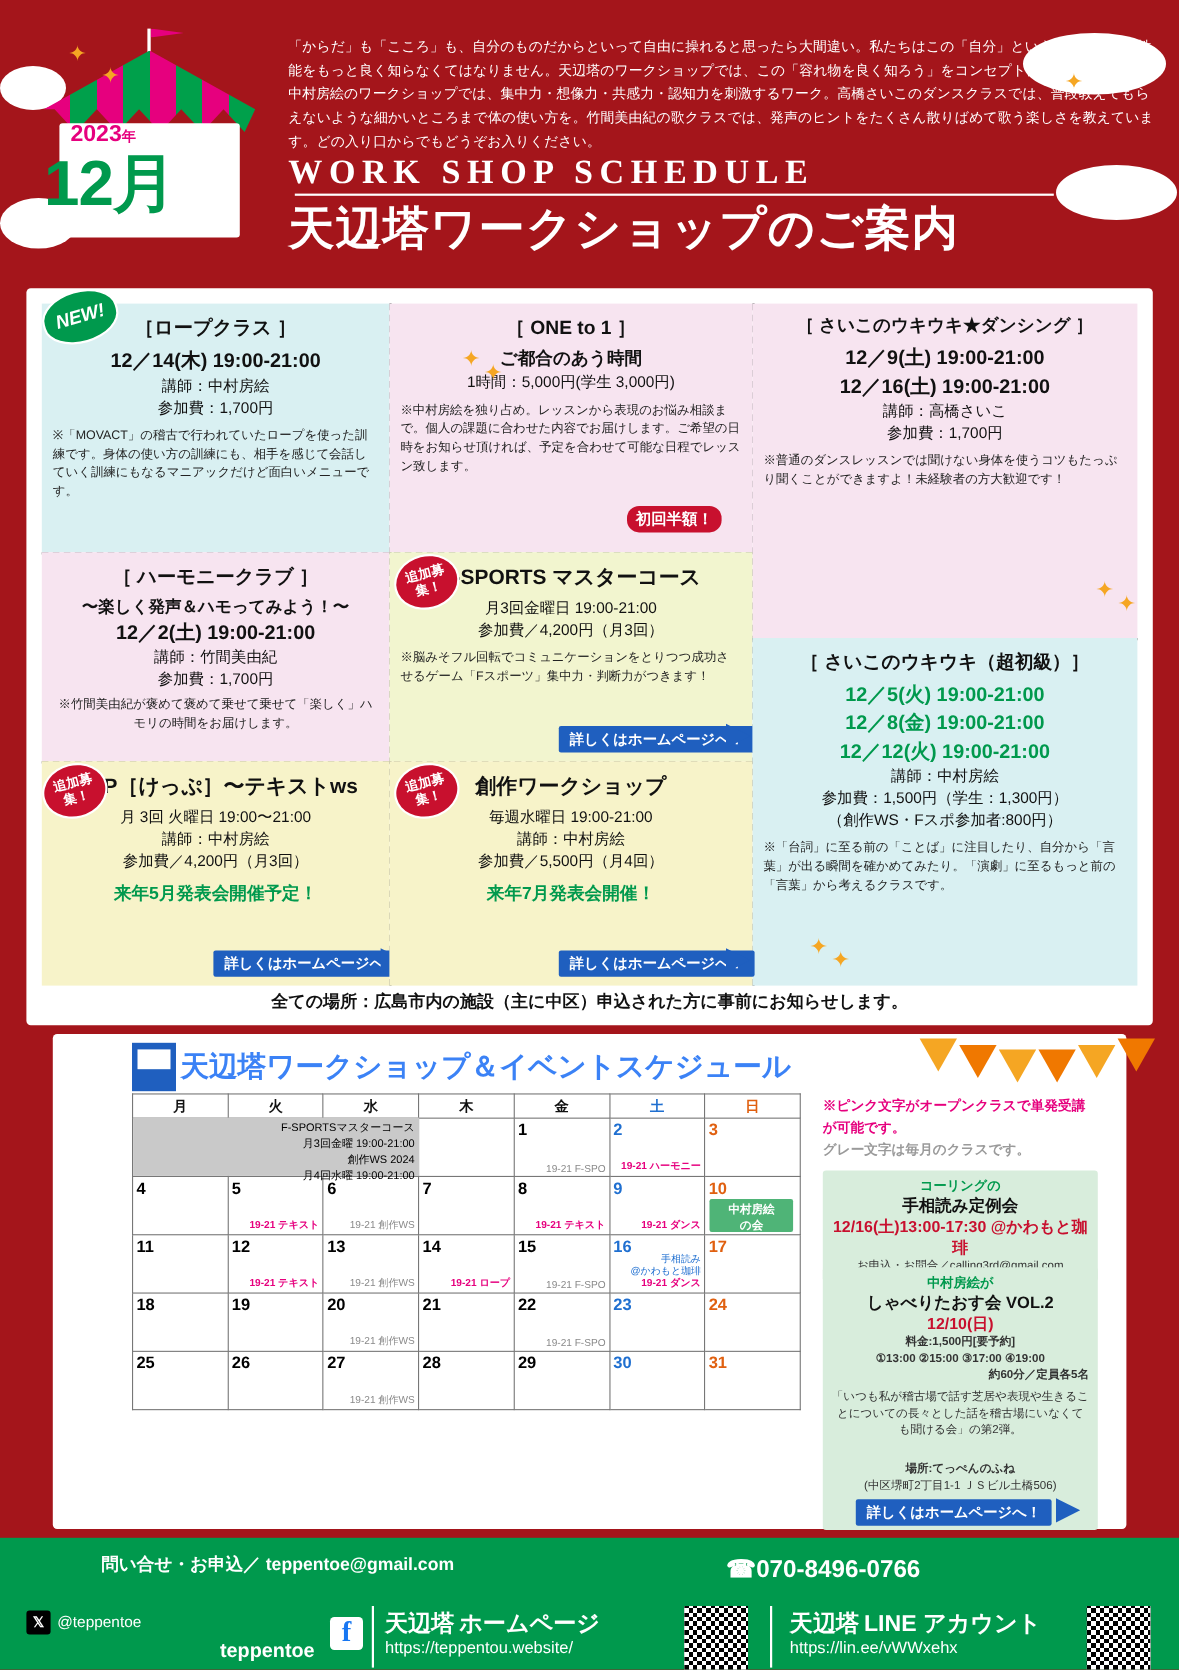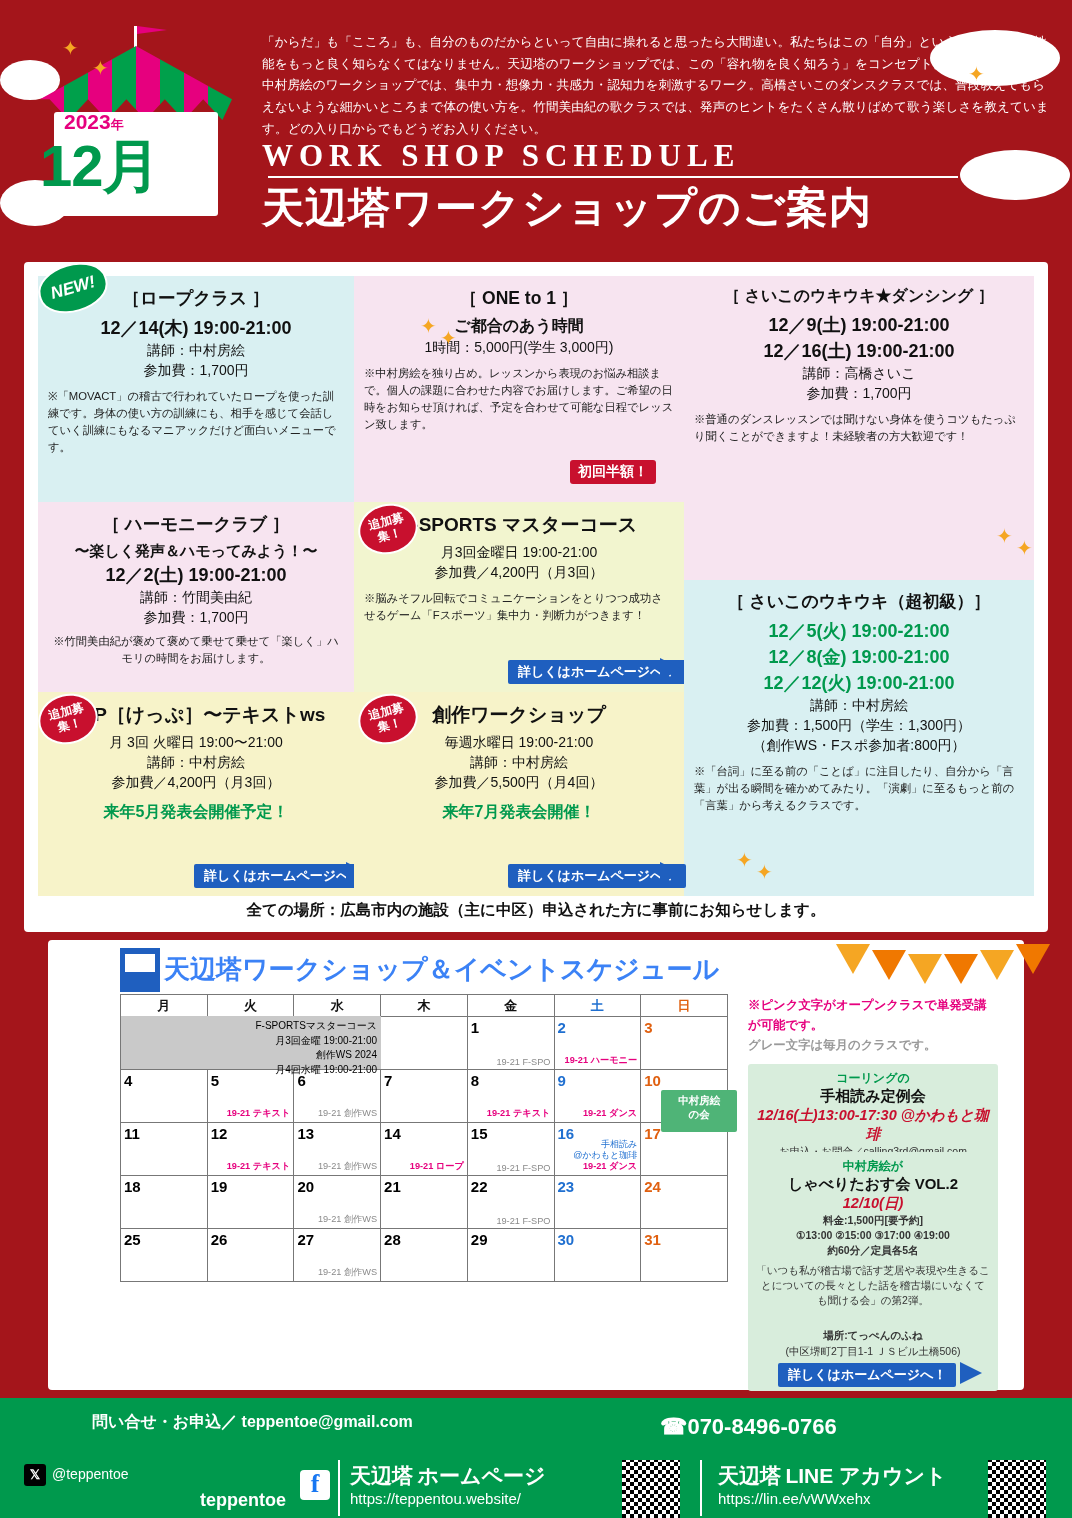--- a/index.html
+++ b/index.html
@@ -115,21 +115,21 @@
   .gray-box { position:absolute; background:#c9c9c9; font-size:10px; text-align:right; padding:3px 4px; line-height:1.45;}
   .green-box { position:absolute; background:#4fb477; color:#fff; font-size:10.5px; font-weight:bold; text-align:center; border-radius:2px; line-height:1.3; padding:4px 2px;}
   .tehand { position:absolute; bottom:2px; right:3px; font-size:9px; color:#1f6fd0; text-align:right; line-height:1.25;}
 
   #legend { position:absolute; left:700px; top:56px; width:250px; font-size:12.4px; line-height:1.6;}
   .lg-pink{color:#e6007e;font-weight:bold;}
   .lg-gray{color:#9a9a9a;font-weight:bold;}
   .side-box { position:absolute; left:700px; background:#d8eddc; border-radius:3px; padding:6px 8px; text-align:center;}
   .sb-head { font-size:12px; font-weight:bold; color:#00994d;}
   .sb-head b { font-size:15px; color:#111; }
-  .sb-red { color:#c8102e; font-size:14.5px; font-weight:bold;font-style:italic;}
+  .sb-red { color:#c8102e; font-size:14.5px; font-weight:bold;}
   .sb-sm { font-size:10.5px; color:#333; line-height:1.45;}
 
   
   #footer { position:absolute; left:0; top:1398px; width:1072px; height:120px; background:#00994d; }
   #contact { position:absolute; left:92px; top:14px; color:#fff; font-size:16px; font-weight:bold;}
   #tel { position:absolute; left:660px; top:16px; color:#fff; font-size:22px; font-weight:bold;}
   .fx { position:absolute; left:24px; top:66px; color:#fff; font-size:14px;}
   .fxicon { display:inline-block; width:22px;height:22px;background:#000;color:#fff;text-align:center;line-height:22px;font-size:13px;font-weight:bold;border-radius:3px;vertical-align:middle;margin-right:6px;}
   .fbicon { position:absolute; left:300px; top:72px; width:30px;height:30px;background:#fff;color:#1877f2;border-radius:4px;font-size:26px;font-weight:bold;text-align:center;line-height:28px;font-family:"Liberation Serif",serif;}
   .hpbox { position:absolute; left:350px; top:64px; color:#fff;}
@@ -189,21 +189,21 @@
     <div class="note">※「MOVACT」の稽古で行われていたロープを使った訓練です。身体の使い方の訓練にも、相手を感じて会話していく訓練にもなるマニアックだけど面白いメニューです。</div>
   </div>
   <div class="badge-new" style="left:16px;top:4px;">NEW!</div>
 
   <div class="cell" style="left:330px;top:14px;width:330px;height:226px;background:#f7e4f0;">
     <div class="celltitle">［ ONE to 1 ］</div>
     <div class="date" style="font-size:16px;">ご都合のあう時間</div>
     <div class="line">1時間：5,000円(学生 3,000円)</div>
     <div class="note">※中村房絵を独り占め。レッスンから表現のお悩み相談まで。個人の課題に合わせた内容でお届けします。ご希望の日時をお知らせ頂ければ、予定を合わせて可能な日程でレッスン致します。</div>
   </div>
-  <div class="half-badge" style="left:546px;top:198px;">初回半額！</div>
+  <div class="half-badge" style="left:546px;top:198px;border-radius:11px;">初回半額！</div>
   <div class="bird" style="left:396px;top:52px;">✦</div>
   <div class="bird" style="left:416px;top:64px;">✦</div>
 
   <div class="cell" style="left:660px;top:14px;width:350px;height:304px;background:#f7e4f0;">
     <div class="celltitle" style="font-size:16px;">［ さいこのウキウキ★ダンシング ］</div>
     <div class="date">12／9(土) 19:00-21:00</div>
     <div class="date">12／16(土) 19:00-21:00</div>
     <div class="line">講師：高橋さいこ</div>
     <div class="line">参加費：1,700円</div>
     <div class="note">※普通のダンスレッスンでは聞けない身体を使うコツもたっぷり聞くことができますよ！未経験者の方大歓迎です！</div>
@@ -321,21 +321,21 @@
           <td>
             <div class="dnum ">8</div>
             <div class="ev ev-pink">19-21 テキスト</div>
           </td>
           <td>
             <div class="dnum sat">9</div>
             <div class="ev ev-pink">19-21 ダンス</div>
           </td>
           <td>
             <div class="dnum sun">10</div>
-            <div class="green-box" style="left: 4px; top: 20px; width: 76px; height: 42px; margin-left: 16px;">中村房絵<br>の会</div>
+            <div class="green-box" style="left: 4px; top: 20px; width: 76px; height: 30px;">中村房絵<br>の会</div>
           </td>
         </tr>
         <tr>
           <td>
             <div class="dnum ">11</div>
           </td>
           <td>
             <div class="dnum ">12</div>
             <div class="ev ev-pink">19-21 テキスト</div>
           </td>
@@ -430,21 +430,21 @@
     <div class="sb-red">12/16(土)13:00-17:30 @かわもと珈琲</div>
     <div class="sb-sm">お申込・お問合／calling3rd@gmail.com</div>
   </div>
 
   <div class="side-box" style="top:212px;width:250px;">
     <div class="sb-head">中村房絵が</div>
     <div class="sb-head"><b>しゃべりたおす会 VOL.2</b></div>
     <div class="sb-red">12/10(日)</div>
     <div class="sb-sm" style="font-weight:bold;">料金:1,500円[要予約]</div>
     <div class="sb-sm" style="font-weight:bold;">①13:00 ②15:00 ③17:00 ④19:00</div>
-    <div class="sb-sm" style="font-weight:bold;">約60分／定員各5名</div>
+    <div class="sb-sm" style="font-weight:bold;text-align:right;">約60分／定員各5名</div>
     <div class="sb-sm" style="text-align:center;margin-top:4px;">「いつも私が稽古場で話す芝居や表現や生きることについての長々とした話を稽古場にいなくても聞ける会」の第2弾。</div>
     <div class="sb-sm" style="font-weight:bold;margin-top:20px;">場所:てっぺんのふね</div>
     <div class="sb-sm">(中区堺町2丁目1-1 ＪＳビル土橋506)</div>
     <div style="position:relative;height:22px;margin-top:4px;">
       <div class="hp-btn" style="left:22px;top:0;">詳しくはホームページへ！</div>
       <div class="hp-arrow" style="left:204px;top:-1px;"></div>
     </div>
   </div>
 
   <div class="flag-string" style="left:788px;top:0px;width:230px;height:40px;">

